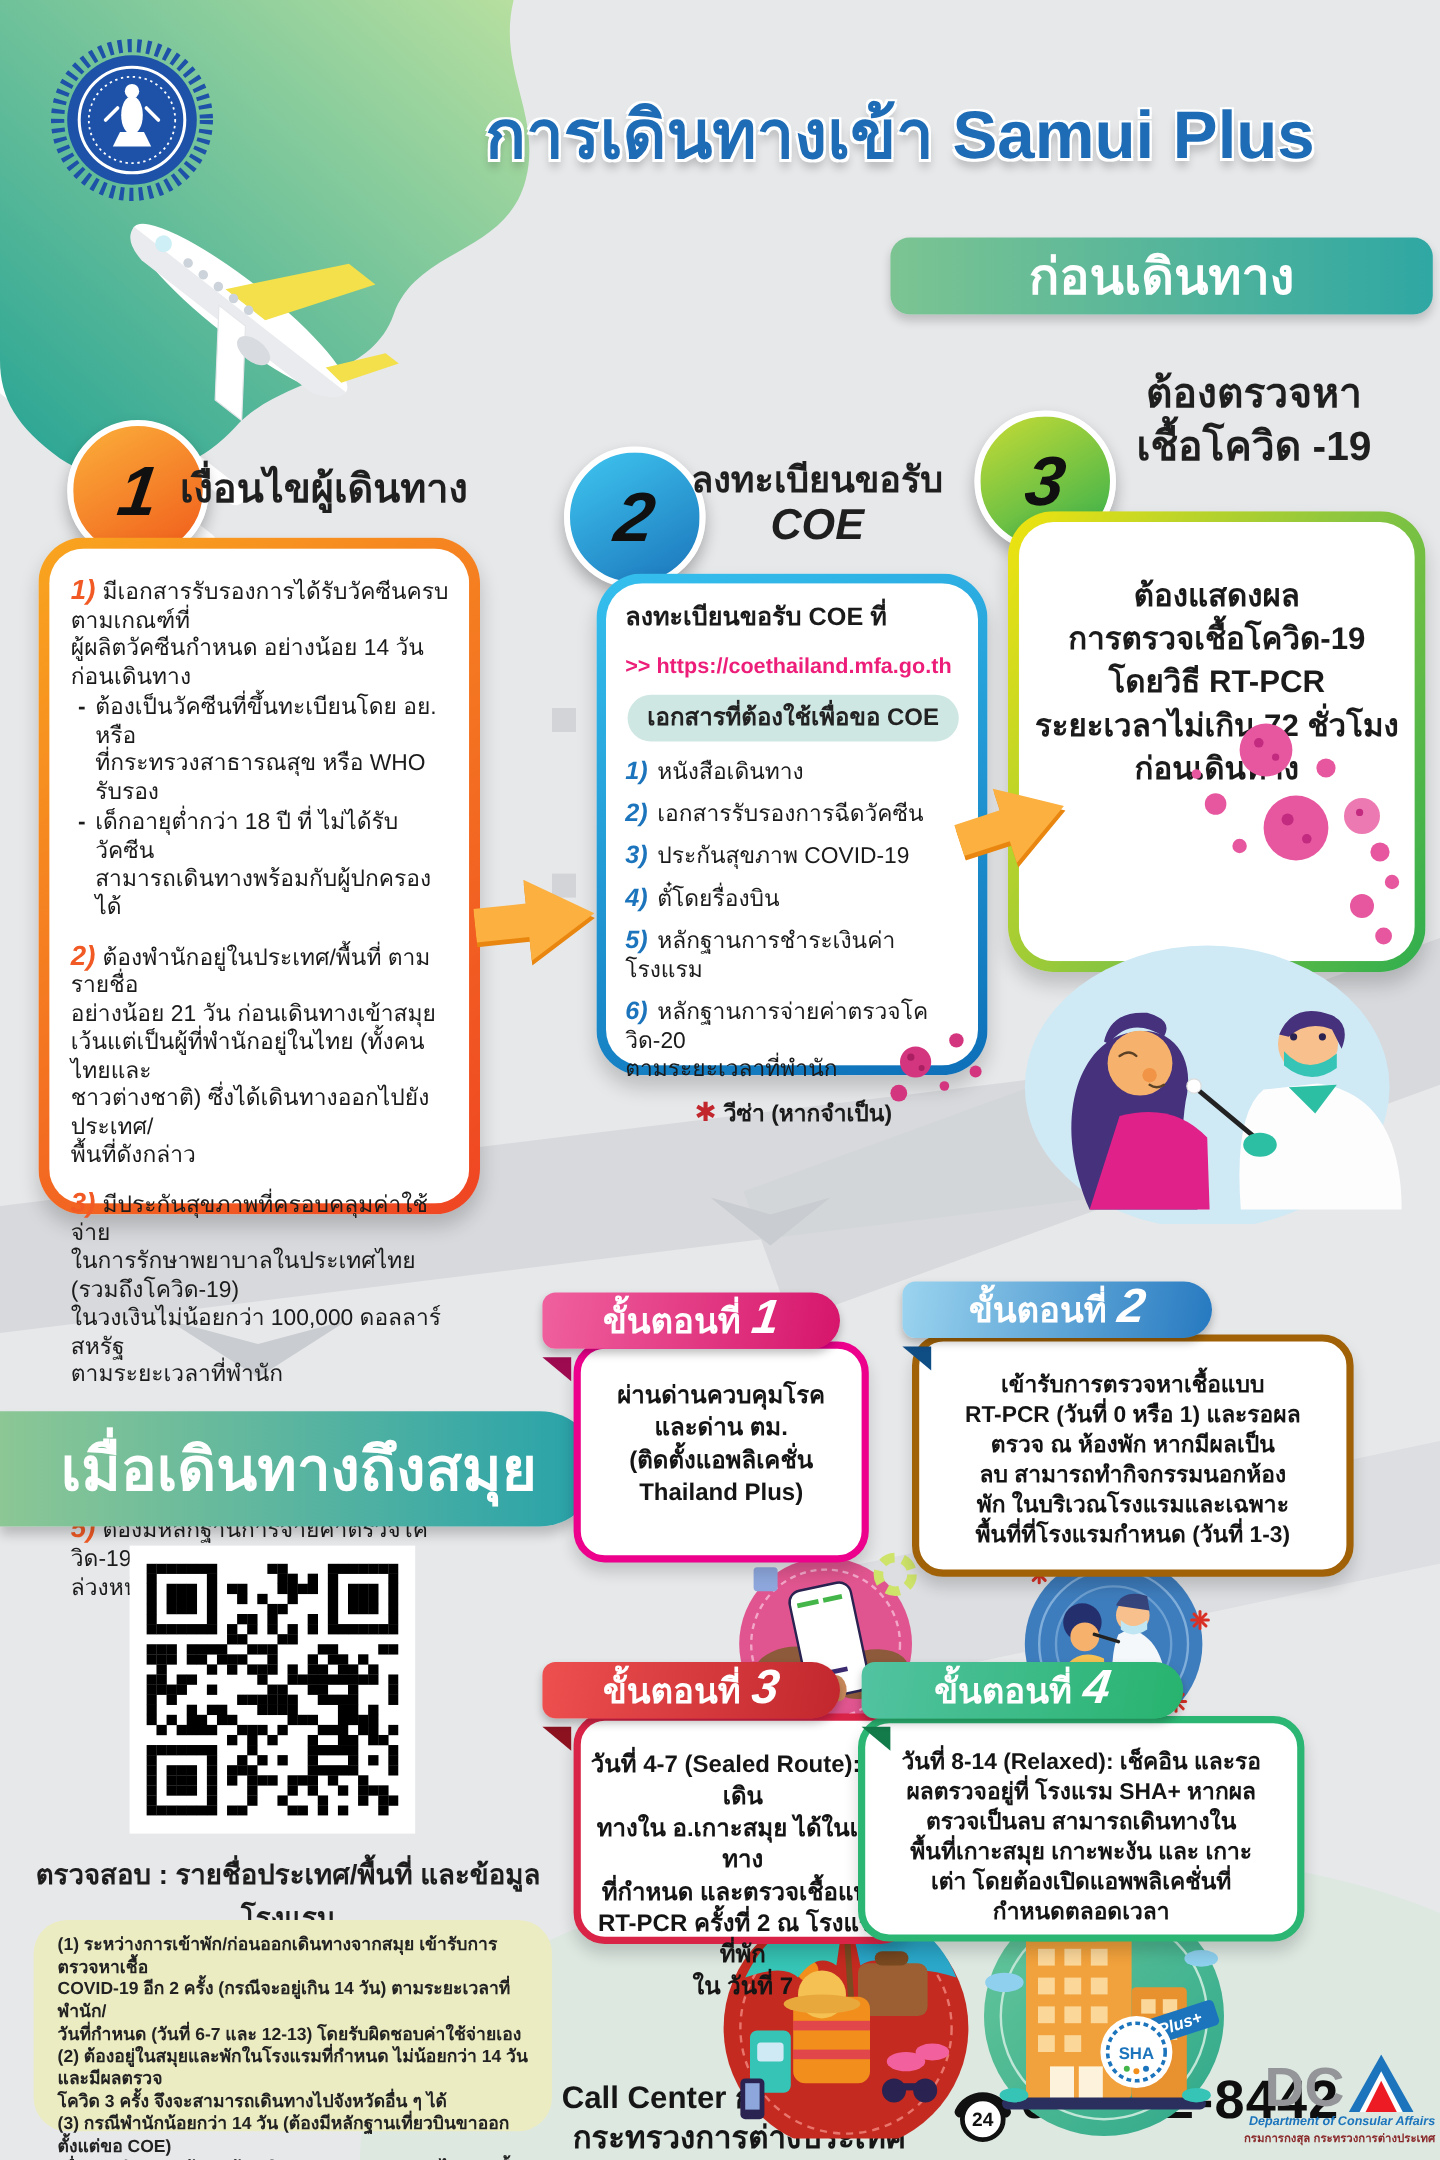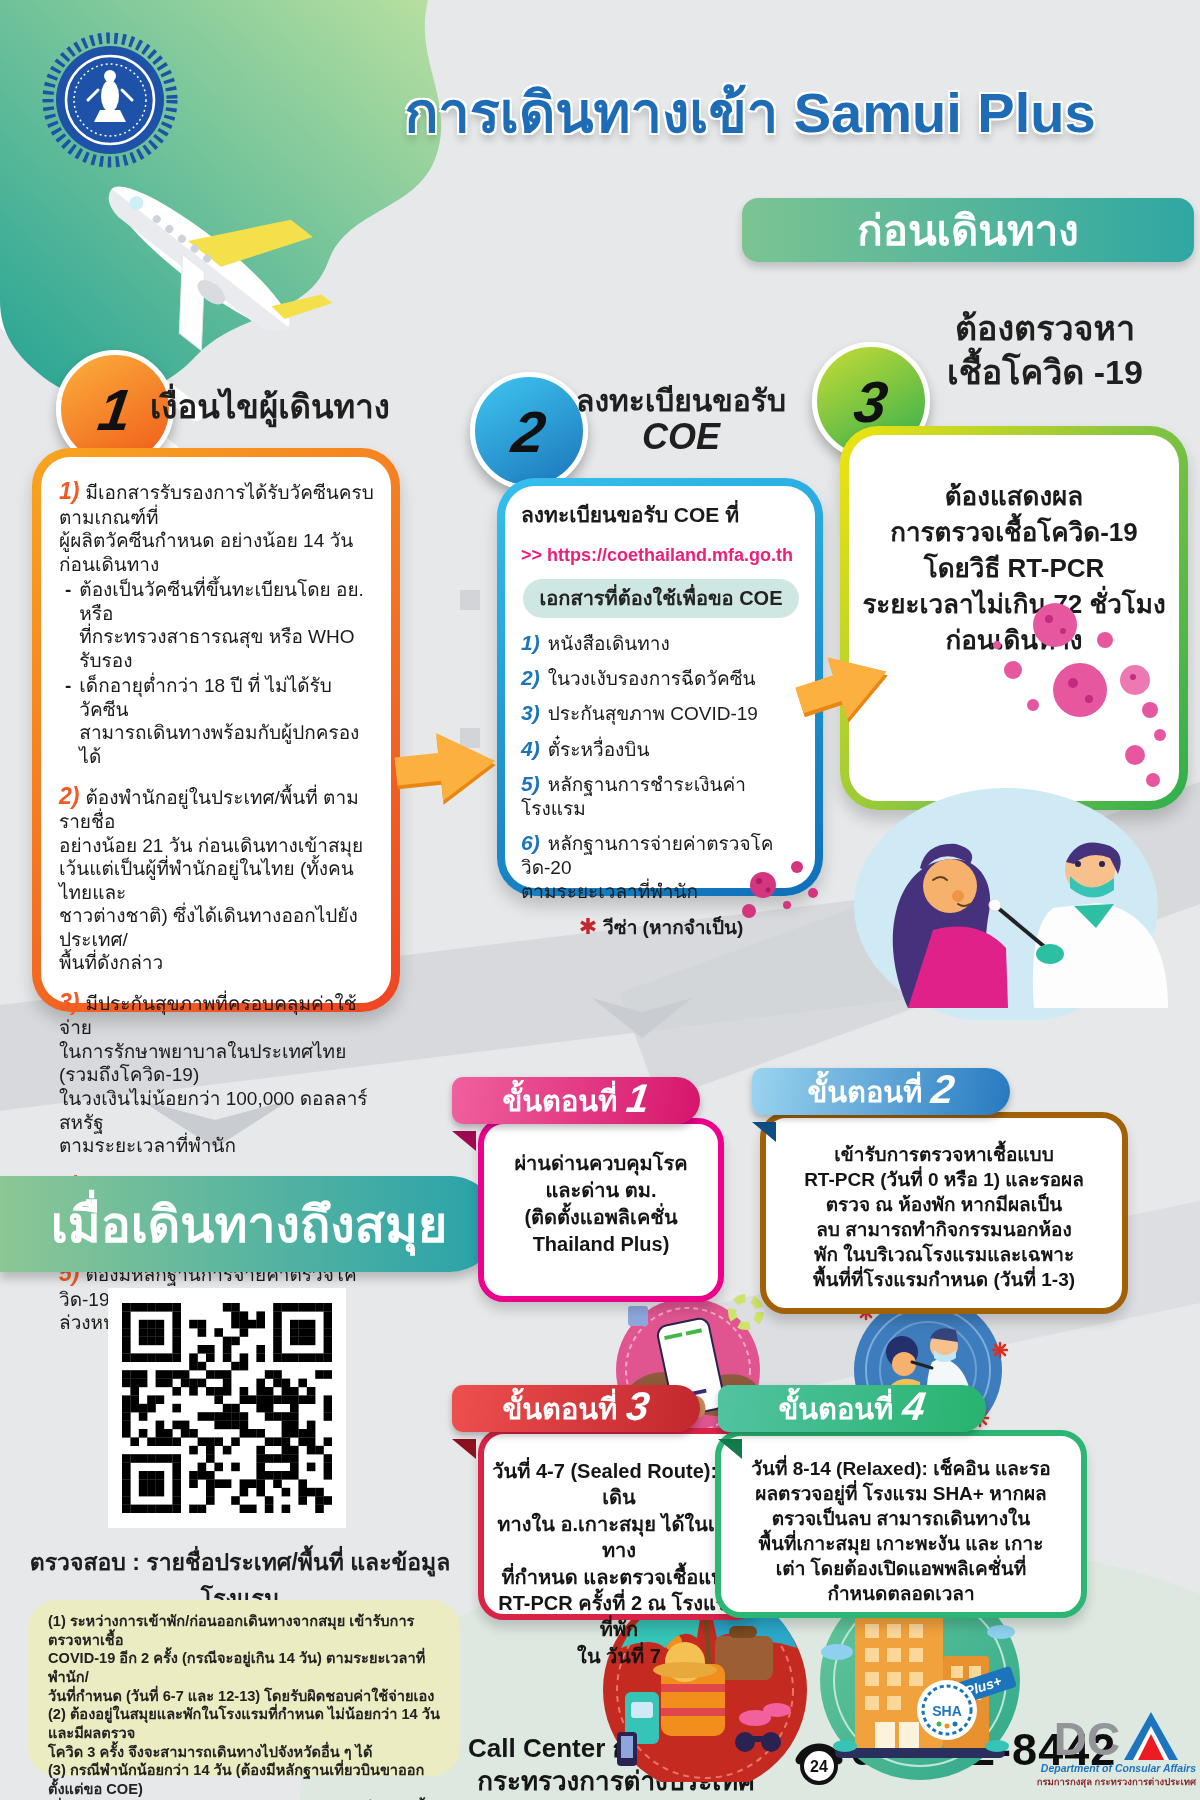--- a/index.html
+++ b/index.html
@@ -221,23 +221,23 @@
     </div>
   <div class="sec-title" id="s2-title">
     <div>ลงทะเบียนขอรับ</div>
       <div class="coe">COE</div>
   </div>
   <div class="gbox" id="box2">
     <div id="coe-label">ลงทะเบียนขอรับ COE ที่</div>
     <div id="coe-url">&gt;&gt; https://coethailand.mfa.go.th</div>
     <div id="docs-pill">เอกสารที่ต้องใช้เพื่อขอ COE</div>
     <div class="doc-row"><span class="b-num">1)</span><span class="pre">หนังสือเดินทาง</span></div>
-    <div class="doc-row"><span class="b-num">2)</span><span class="pre">ในวงเงับรองการฉีดวัคซีน</span></div>
+    <div class="doc-row"><span class="b-num">2)</span><span class="pre">เอกสารรับรองการฉีดวัคซีน</span></div>
     <div class="doc-row"><span class="b-num">3)</span><span class="pre">ประกันสุขภาพ COVID-19</span></div>
-    <div class="doc-row"><span class="b-num">4)</span><span class="pre">ตั๋ระหวื่องบิน</span></div>
+    <div class="doc-row"><span class="b-num">4)</span><span class="pre">ตั๋โดยรื่องบิน</span></div>
     <div class="doc-row"><span class="b-num">5)</span><span class="pre">หลักฐานการชำระเงินค่าโรงแรม</span></div>
     <div class="doc-row"><span class="b-num">6)</span><span class="pre">หลักฐานการจ่ายค่าตรวจโควิด-20
 ตามระยะเวลาที่พำนัก</span></div>
     <div id="visa-row"><span class="asterisk">✱</span><span>วีซ่า (หากจำเป็น)</span></div>
   </div>
 
   <div class="badge" id="badge3">
       <span>3</span>
     </div>
   <div class="sec-title pre" id="s3-title">ต้องตรวจหา

